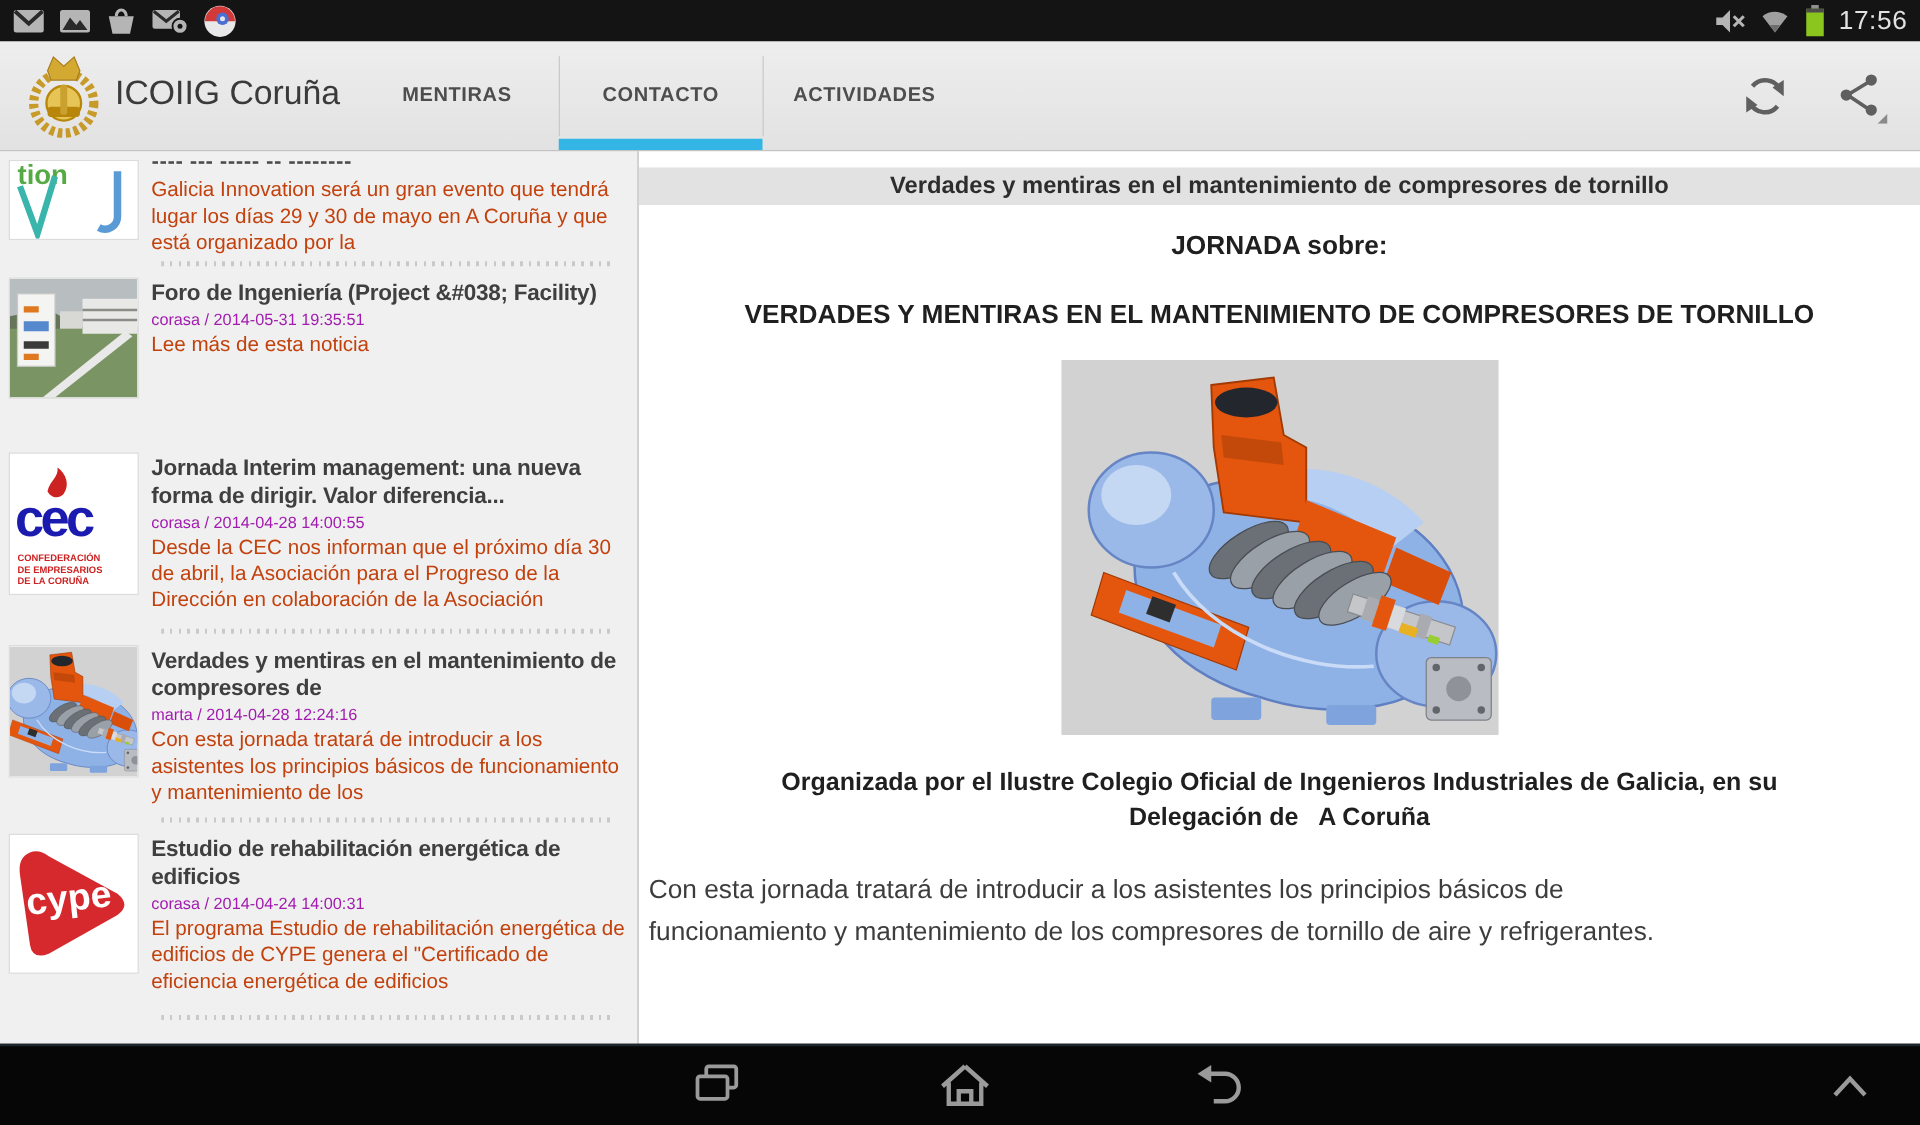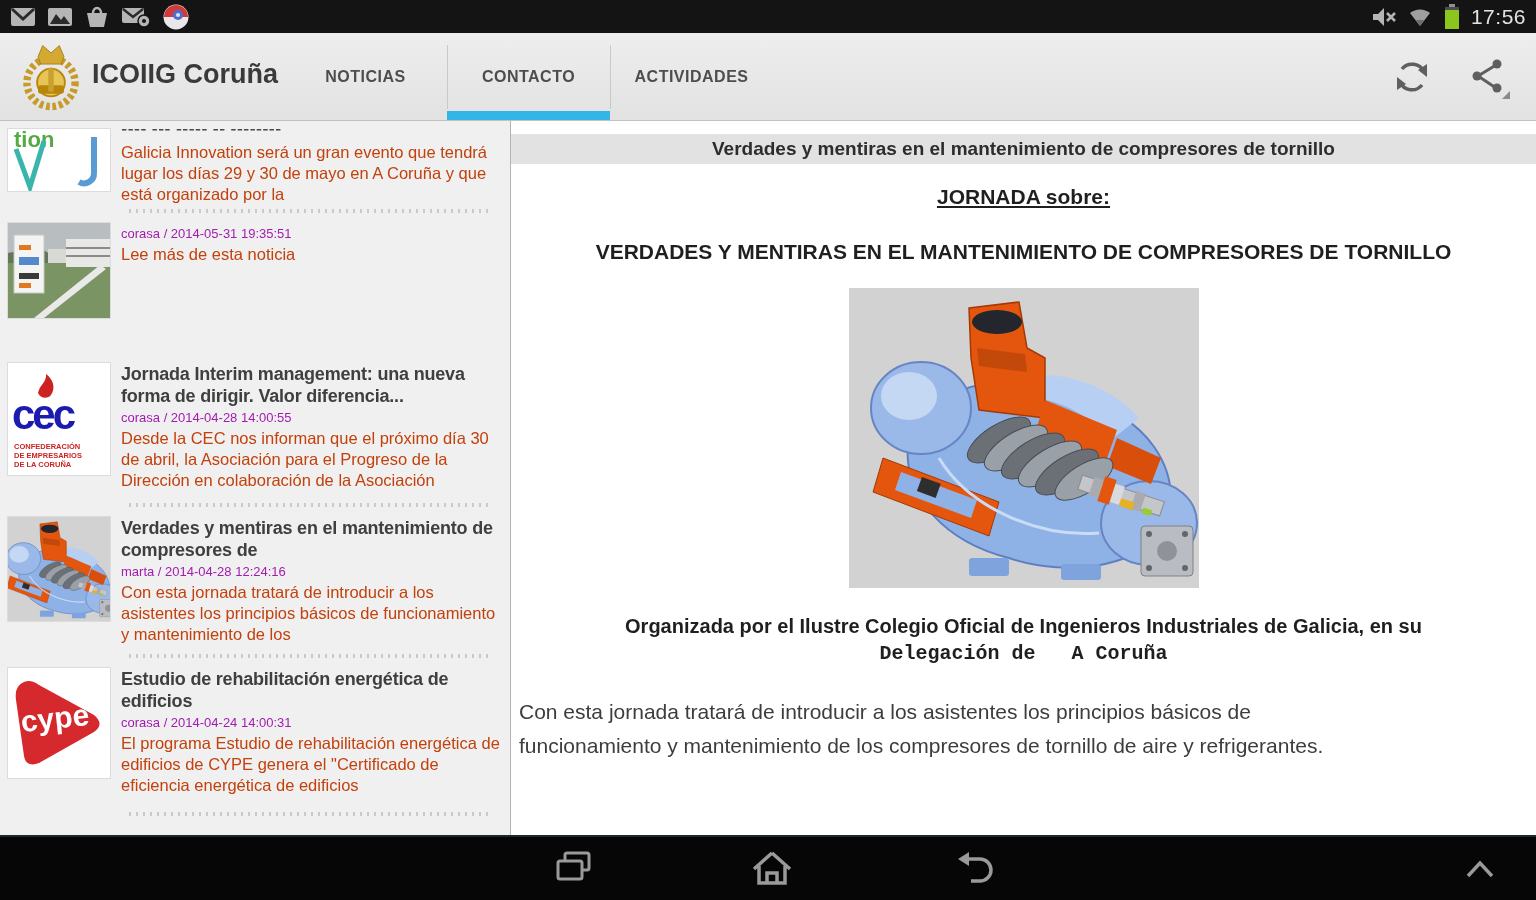--- a/index.html
+++ b/index.html
@@ -10,21 +10,21 @@
   .status-bar{position:absolute;top:0;left:0;width:1536px;height:33px;background:#141414;
               display:flex;align-items:center;padding:16px 10px;box-sizing:border-box;}
   .sb-left{display:flex;align-items:center;gap:11px;}
   .sb-right{margin-left:auto;display:flex;align-items:center;gap:10px;}
   .sb-time{color:#e2e2e2;font-size:21px;letter-spacing:0.5px;}
 
   
   .action-bar{position:absolute;top:33px;left:0;width:1536px;height:88px;
               background:linear-gradient(#eeeeee,#e2e2e2);border-bottom:1px solid #c2c2c2;box-sizing:border-box;}
   .ab-logo{position:absolute;left:14px;top:6px;}
-  .ab-title{position:absolute;left:92px;top:26px;font-size:27px;font-weight:bold;color:#3a3a3a;}
+  .ab-title{position:absolute;left:92px;top:26px;font-size:27px;font-weight:normal;color:#3a3a3a;}
   .tabs{position:absolute;left:284px;top:0;height:88px;display:flex;}
   .tab{width:163px;height:88px;display:flex;align-items:center;justify-content:center;
        font-size:16px;font-weight:bold;color:#4d4d4d;letter-spacing:0.5px;position:relative;cursor:pointer;}
   .tab-divider{position:absolute;top:12px;width:1px;height:64px;background:#c9c9c9;}
   .tab-indicator{position:absolute;left:447px;bottom:0;width:163px;height:9px;background:#33b5e5;}
   .ab-action{position:absolute;top:22px;width:44px;height:44px;display:flex;align-items:center;justify-content:center;cursor:pointer;}
 
   
   .content{position:absolute;top:121px;left:0;width:1536px;height:714px;display:flex;background:#fff;}
   .sidebar{width:511px;height:784px;background:#f0f0f0;border-right:1px solid #b3b3b3;
@@ -48,25 +48,25 @@
   .thumb1-inner{transform:translateY(-40px);}
   .clip-top{height:10px;overflow:hidden;margin-bottom:3px;}
   .clip-top>span{display:block;transform:translateY(-11px);font-size:18px;font-weight:bold;color:#4a4a4a;}
   .sliver{height:4px;margin:2px 20px 2px 129px;
           background:repeating-linear-gradient(90deg,#9a9a9a 0 2px,transparent 2px 7px);opacity:.45;}
   .load-more{text-align:center;font-size:20px;font-weight:bold;color:#2f2f2f;padding:16px 0 10px 0;cursor:pointer;}
 
   
   .strip{margin-top:13px;height:30px;line-height:30px;background:#e2e2e2;text-align:center;
          font-size:19px;font-weight:bold;color:#2d2d2d;}
-  .mh1{margin-top:21px;text-align:center;font-size:21px;font-weight:bold;color:#1f1f1f;text-decoration:underline;}
+  .mh1{margin-top:21px;text-align:center;font-size:21px;font-weight:bold;color:#1f1f1f;}
   .mh2{margin-top:31px;text-align:center;font-size:21px;font-weight:bold;color:#1f1f1f;}
   .figure{width:350px;height:300px;margin:24px auto 0 auto;}
   .org{margin-top:24px;text-align:center;font-size:20px;font-weight:bold;color:#1f1f1f;line-height:28px;}
-  .org .pre{white-space:pre;font-family:Liberation Mono, monospace;}
+  .org .pre{white-space:pre;}
   .para{margin:27px 8px 0 8px;max-width:880px;font-size:21px;color:#3d3d3d;line-height:34px;}
   .program{margin:24px 0 0 8px;font-size:21px;font-weight:bold;color:#1f1f1f;}
 
   
   .nav-bar{position:absolute;top:835px;left:0;width:1536px;height:65px;background:#060606;border-top:2px solid #1d262b;box-sizing:border-box;}
   .nav-btn{position:absolute;top:10px;width:44px;height:44px;display:flex;align-items:center;justify-content:center;cursor:pointer;}
 
   svg{display:block;}
 </style>
 </head>
@@ -193,21 +193,21 @@
         <circle cx="40" cy="46" r="26" fill="none" stroke="#c79a2a" stroke-width="8" stroke-dasharray="4 3"></circle>
         <polygon points="26,18 31,6 40,14 49,6 54,18 51,26 29,26" fill="#d4a932" stroke="#a87d1a" stroke-width="1"></polygon>
         <circle cx="40" cy="46" r="15" fill="#e6c455" stroke="#b8860b" stroke-width="2"></circle>
         <rect x="26" y="49" width="28" height="9" rx="3" fill="#b8860b"></rect>
         <rect x="37" y="30" width="6" height="26" rx="2" fill="#caa12f"></rect>
       </svg>
     </span>
     <span class="ab-title">ICOIIG Coruña</span>
 
     <div class="tabs">
-      <div class="tab">NOTICIAS</div>
+      <div class="tab">MENTIRAS</div>
       <div class="tab">CONTACTO</div>
       <div class="tab">ACTIVIDADES</div>
     </div>
     <div class="tab-divider" style="left:447px"></div>
     <div class="tab-divider" style="left:610px"></div>
     <div class="tab-indicator"></div>
 
     <div class="ab-action" style="right:102px">
       <svg width="42" height="42" viewBox="0 0 42 42">
         <path d="M11,13 A13,13 0 0 1 33,16" stroke="#5f5f5f" stroke-width="3.5" fill="none"></path>
@@ -264,20 +264,21 @@
             <rect x="40" y="26" width="18" height="14" fill="#d8d8d4"></rect>
             <polygon points="26,95 36,95 98,46 92,42" fill="#e9e9e9"></polygon>
             <rect x="6" y="12" width="30" height="58" fill="#f4f4f2" stroke="#c8c8c8"></rect>
             <rect x="11" y="22" width="12" height="5" fill="#e07820"></rect>
             <rect x="11" y="34" width="20" height="8" fill="#5588cc"></rect>
             <rect x="11" y="50" width="20" height="6" fill="#3a3a3a"></rect>
             <rect x="11" y="60" width="12" height="5" fill="#e07820"></rect>
           </svg>
         </div>
         <div class="txt">
+          <div class="title">Foro de Ingeniería (Project &amp;#038; Facility)</div>
           <div class="meta">corasa / 2014-05-31 19:35:51</div>
           <div class="body">Lee más de esta noticia</div>
         </div>
       </div>
 
       <div class="item i3">
         <div class="thumb" style="height:112px">
           <svg width="102" height="112" viewBox="0 0 102 112">
             <rect width="102" height="112" fill="#ffffff"></rect>
             <path d="M30,30 c2,-9 9,-11 8,-19 c7,5 10,14 5,21 c-3,4 -10,4 -13,-2 z" fill="#cc2222"></path>

